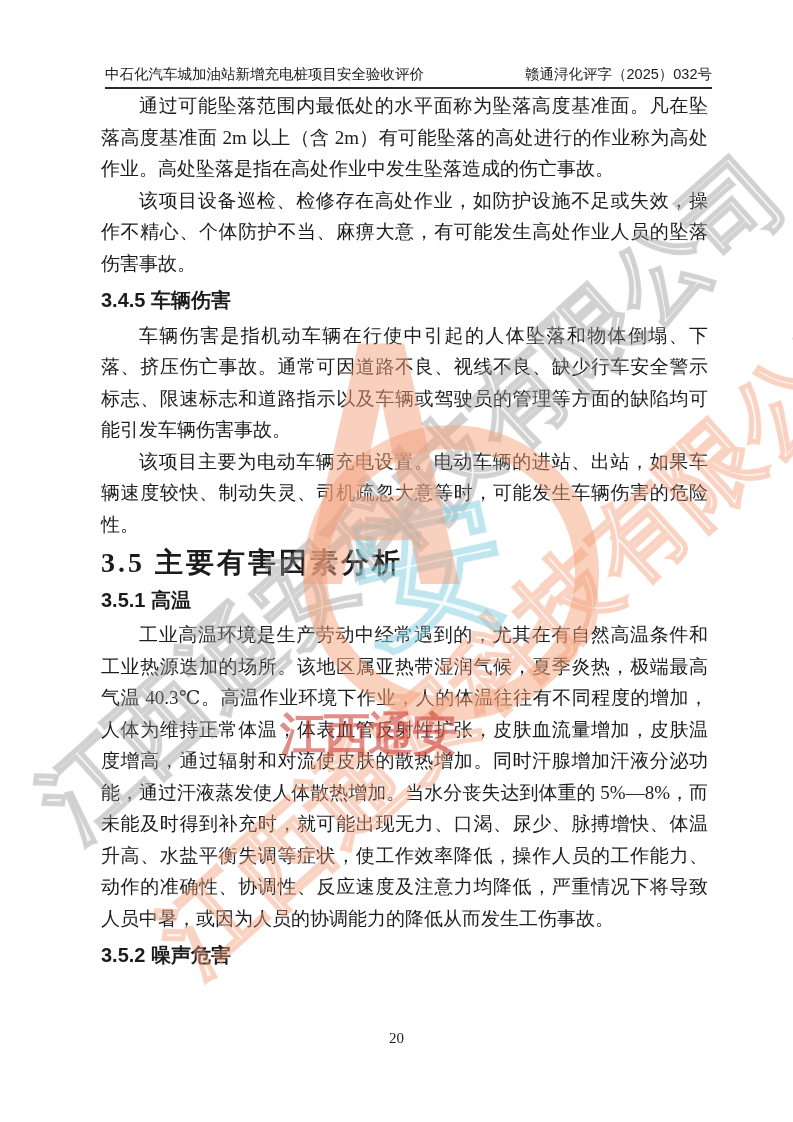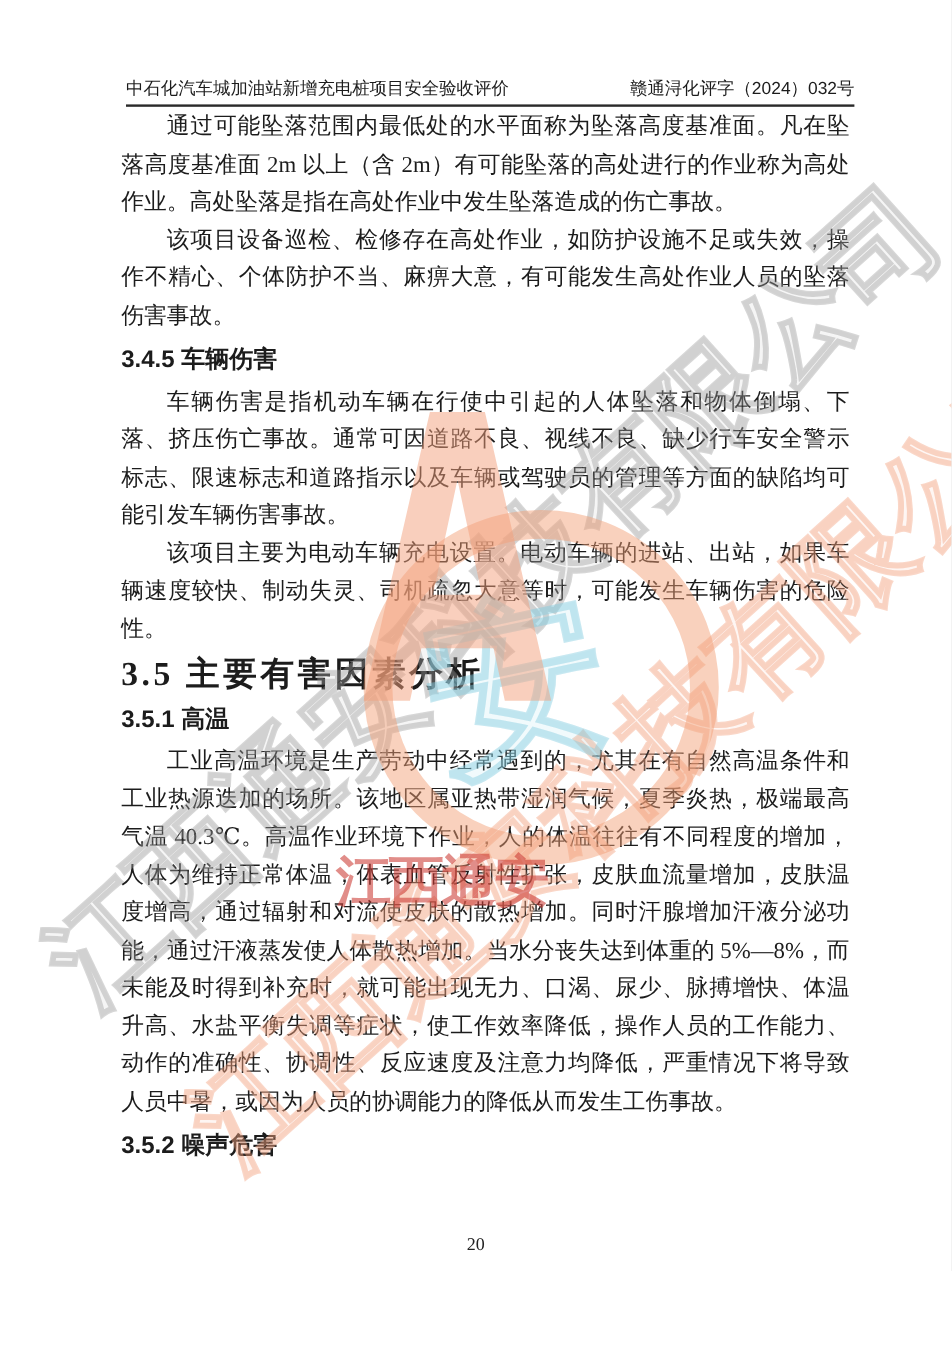--- a/index.html
+++ b/index.html
@@ -85,21 +85,21 @@
     color:rgba(204,58,52,0.58);
   }
 </style>
 </head>
 <body>
 
 <div class="page">
 
   <div class="header">
     <span>中石化汽车城加油站新增充电桩项目安全验收评价</span>
-    <span>赣通浔化评字（2024）032号</span>
+    <span>赣通浔化评字（2025）032号</span>
   </div>
 
   <div class="body-text">
     <p class="para">通过可能坠落范围内最低处的水平面称为坠落高度基准面。凡在坠落高度基准面 2m 以上（含 2m）有可能坠落的高处进行的作业称为高处作业。高处坠落是指在高处作业中发生坠落造成的伤亡事故。</p>
     <p class="para">该项目设备巡检、检修存在高处作业，如防护设施不足或失效，操作不精心、个体防护不当、麻痹大意，有可能发生高处作业人员的坠落伤害事故。</p>
     <p class="hd">3.4.5 车辆伤害</p>
     <p class="para">车辆伤害是指机动车辆在行使中引起的人体坠落和物体倒塌、下落、挤压伤亡事故。通常可因道路不良、视线不良、缺少行车安全警示标志、限速标志和道路指示以及车辆或驾驶员的管理等方面的缺陷均可能引发车辆伤害事故。</p>
     <p class="para">该项目主要为电动车辆充电设置。电动车辆的进站、出站，如果车辆速度较快、制动失灵、司机疏忽大意等时，可能发生车辆伤害的危险性。</p>
     <p class="hd-kai">3.5 主要有害因素分析</p>
     <p class="hd">3.5.1 高温</p>

